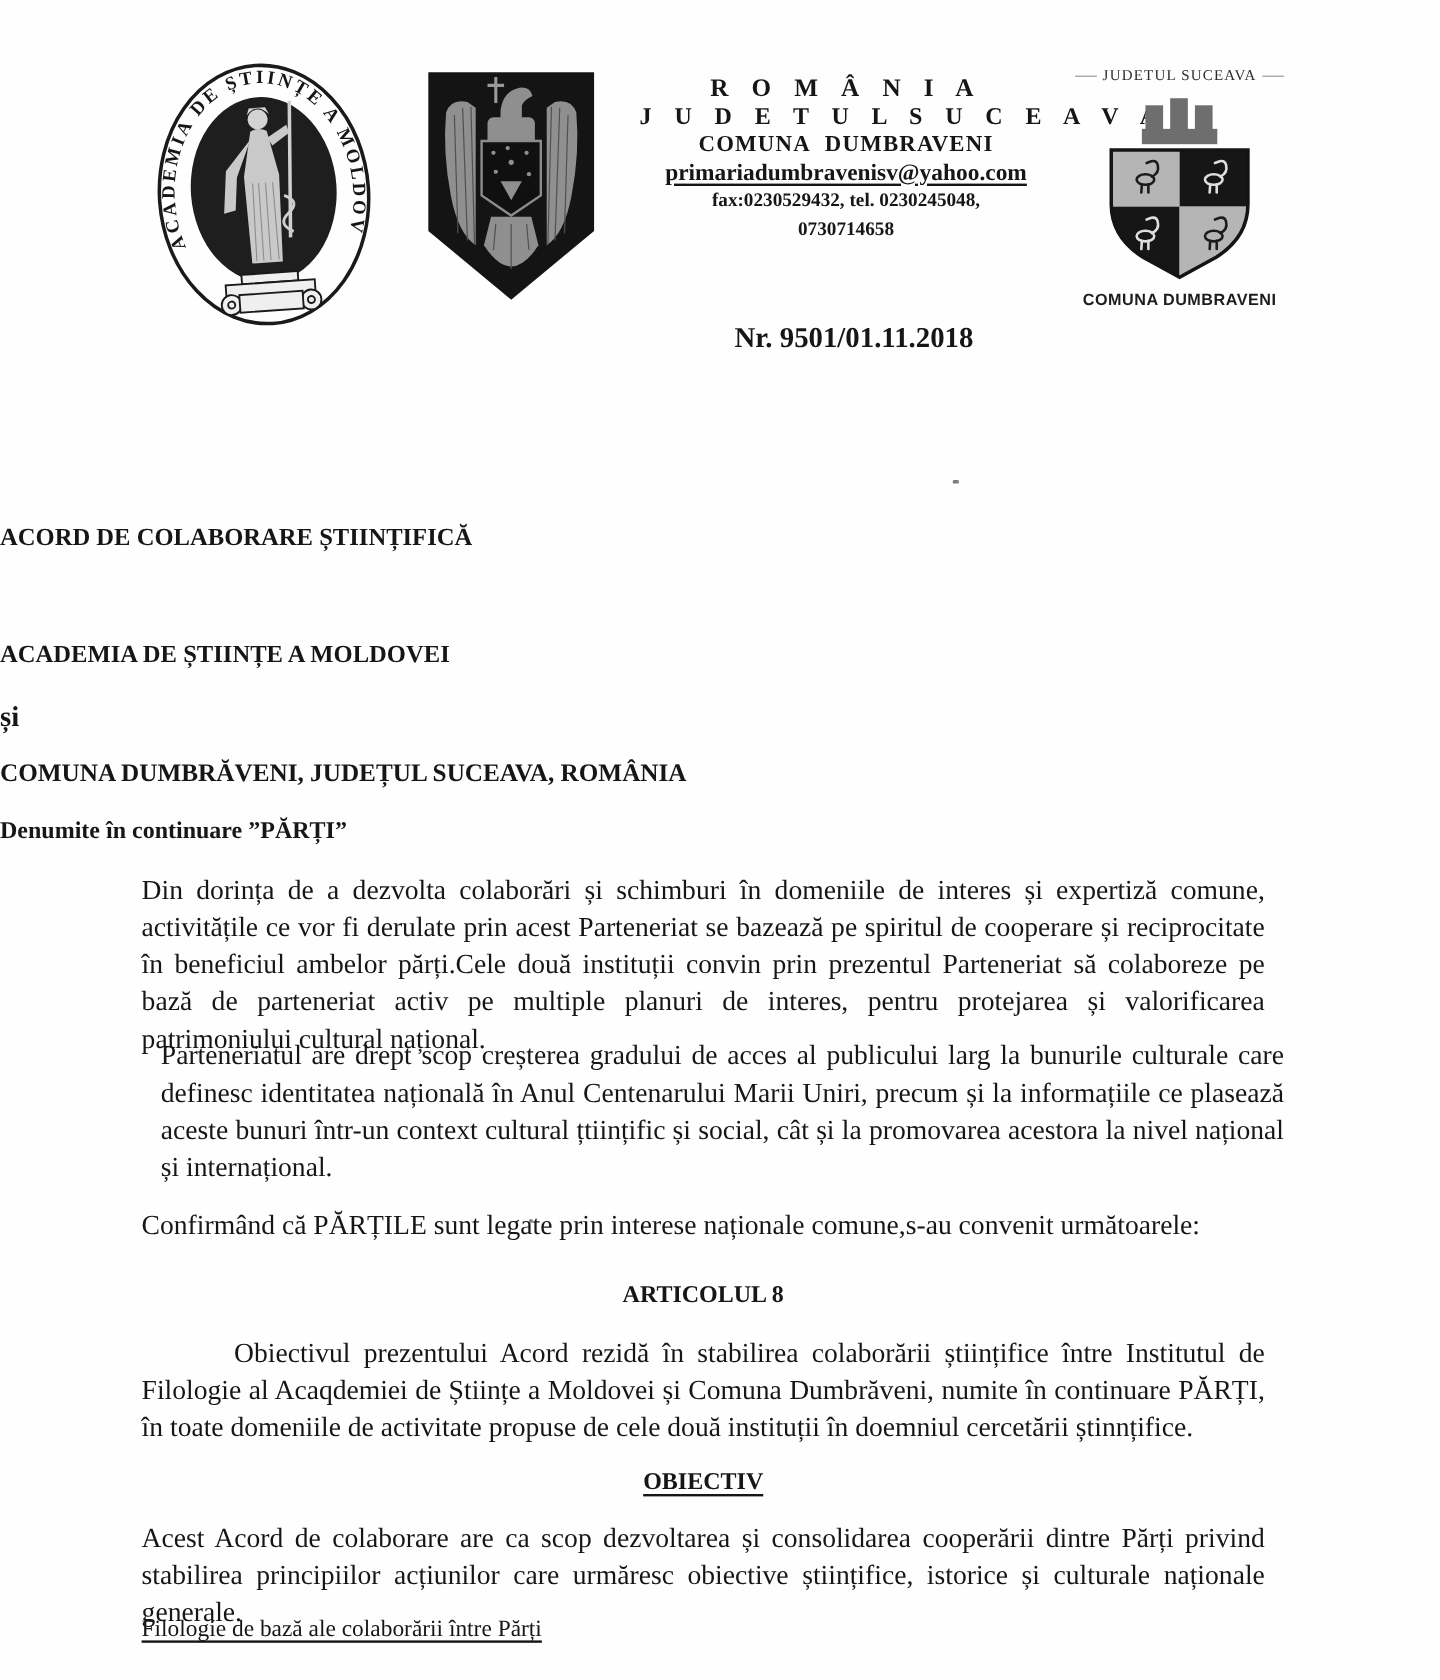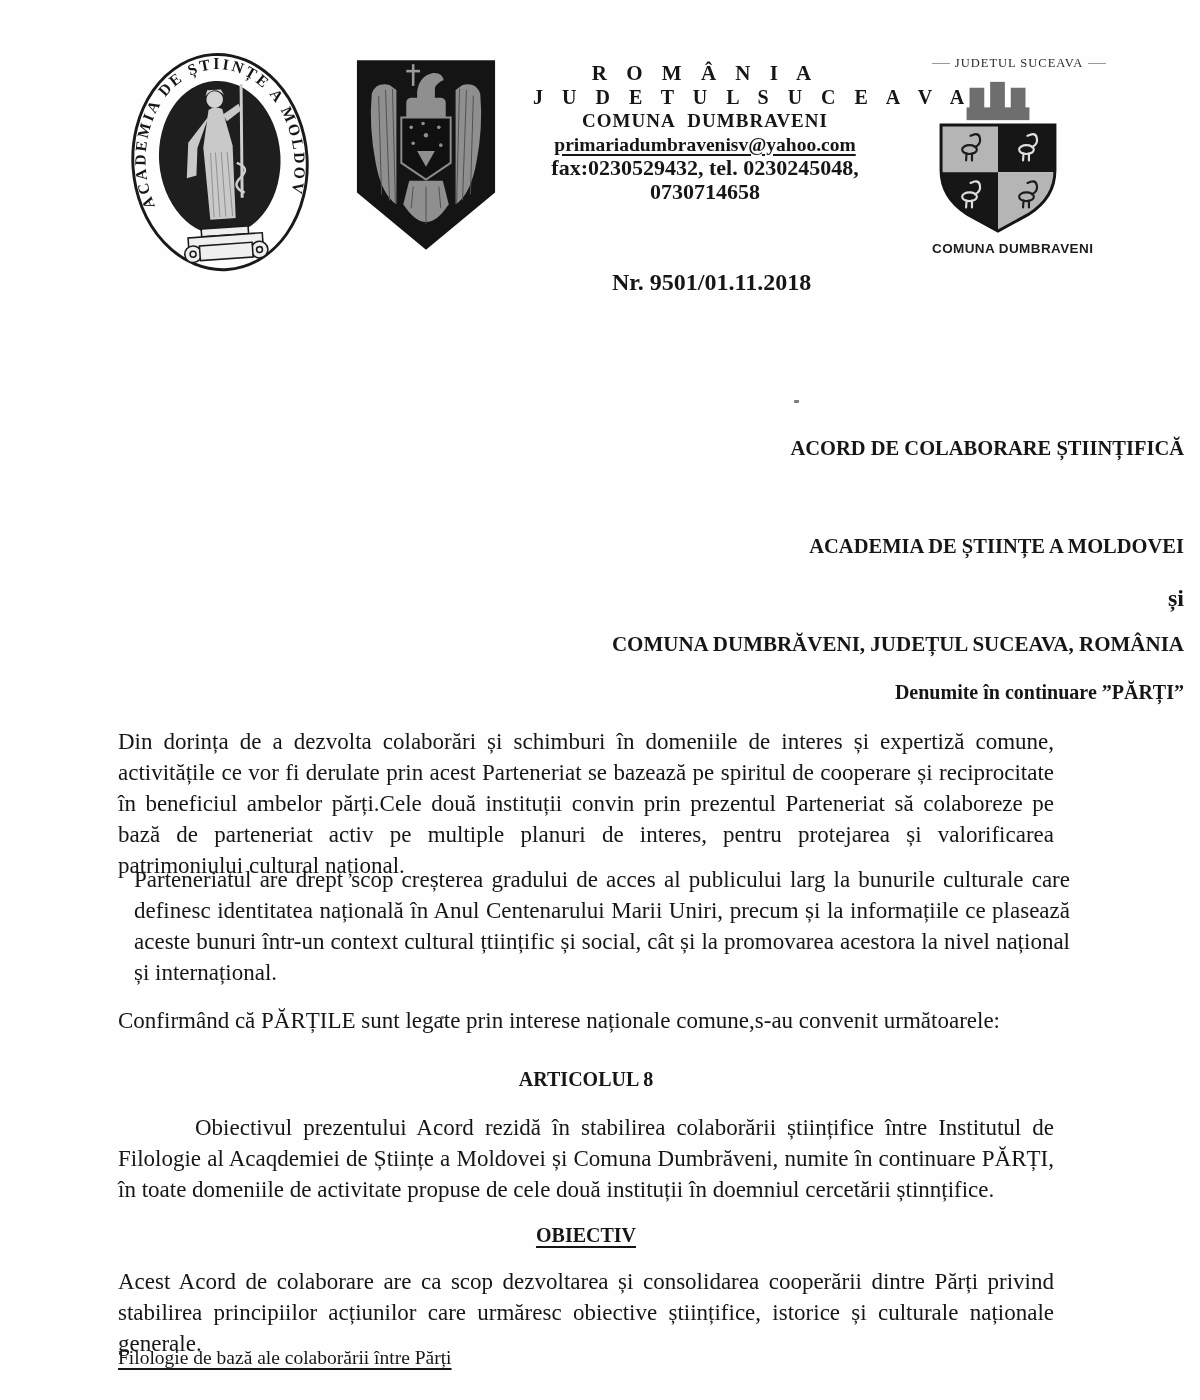--- a/index.html
+++ b/index.html
@@ -11,31 +11,31 @@
   
   .seal{position:absolute; left:128px; top:50px; width:186px; height:224px; transform:rotate(-4deg);}
   .coat{position:absolute; left:352px; top:56px; width:148px; height:198px;}
   
   .addr{position:absolute; left:533px; top:62px; width:344px; text-align:center; font-weight:700; line-height:23.5px;}
   .addr div{white-space:nowrap;}
   .addr-country{font-size:21px; letter-spacing:7px;}
   .addr-county{font-size:20px; letter-spacing:2.5px; word-spacing:9px;}
   .addr-commune{font-size:19px; letter-spacing:1px; word-spacing:7px;}
   .addr-email{font-size:19.5px; text-decoration:underline; text-decoration-thickness:2px; text-underline-offset:3px;}
-  .addr-plain{font-size:22px;}
-  
-  .crest-wrap{position:absolute; left:896px; top:56px; width:174px; text-align:left;margin-left:36px;}
+  .addr-plain{font-size:16px;}
+  
+  .crest-wrap{position:absolute; left:896px; top:56px; width:174px; text-align:center;}
   .crest-top-label{display:flex; align-items:center; gap:5px; font-size:12.5px; letter-spacing:1px; color:#2a2a2a;}
   .crest-top-label::before,.crest-top-label::after{content:""; flex:1; height:1px; background:#9a9a9a;}
   .crest-svg{width:132px; height:162px; margin:3px auto 0;}
   .crest-bottom-label{font-family:"Liberation Sans", sans-serif; font-weight:700; font-size:13.5px; letter-spacing:0.4px; margin-top:1px; color:#1c1c1c;}
   
   .doc-number{position:absolute; left:612px; top:269px; font-weight:700; font-size:24px;}
   
-  .tline{position:absolute; left:0; width:1184px; text-align:right; font-weight:700;}
+  .tline{position:absolute; left:0; width:1184px; text-align:left; font-weight:700;}
   .t-title{top:437px; font-size:20.5px;}
   .t-between{top:487px; font-size:20px;}
   .t-party1{top:535px; font-size:20.5px;}
   .t-and{top:585px; font-size:24px;}
   .t-party2{top:632px; font-size:21px;}
   .t-denom{top:681px; font-size:20px;}
   
   .body-par{position:absolute; left:118px; width:936px; margin:0; font-size:23px; line-height:31px; text-align:justify;}
   .p1{top:726px;}
   .p2{top:864px;margin-left:16px;}

